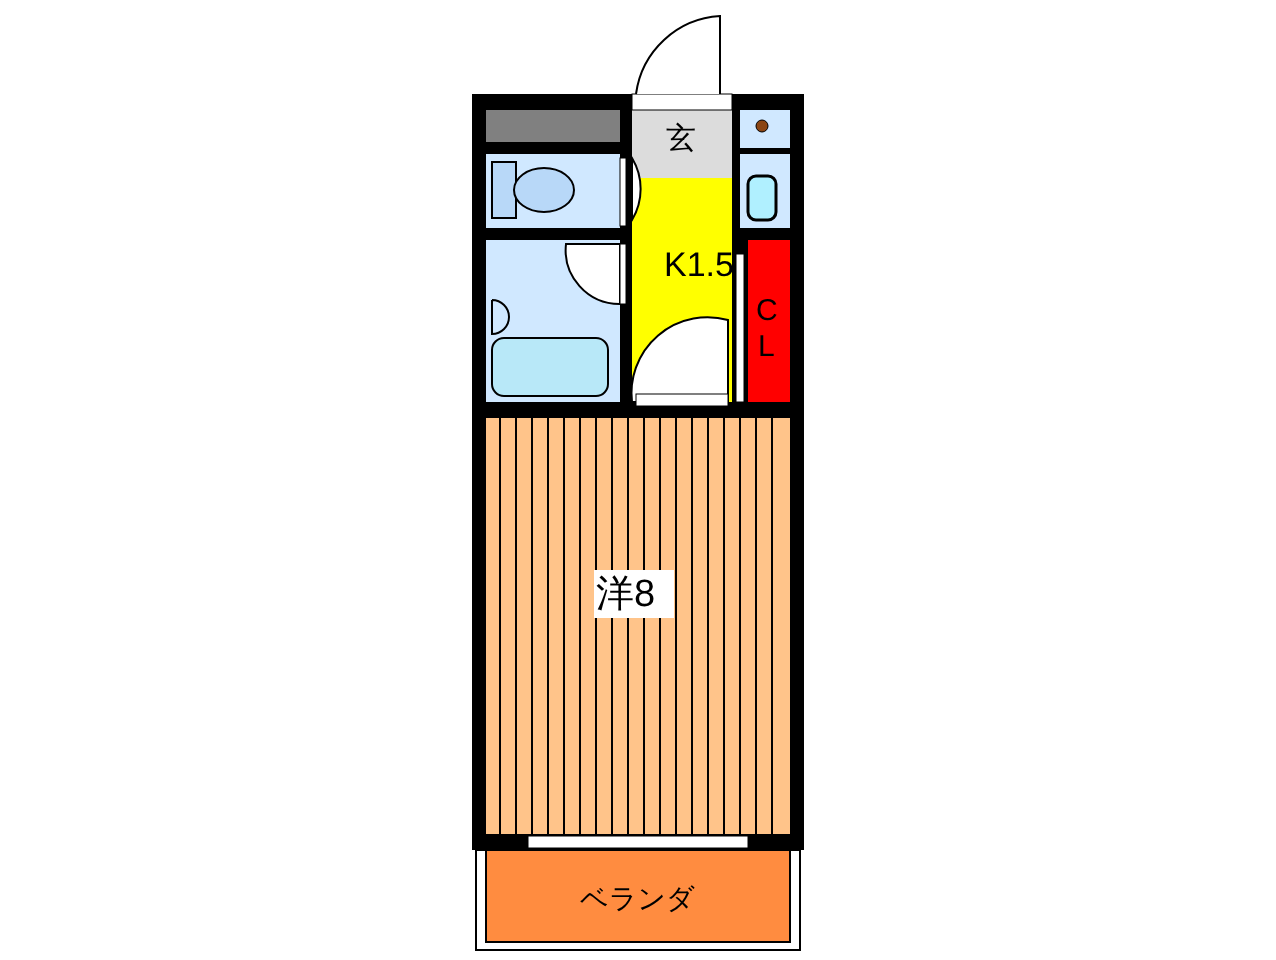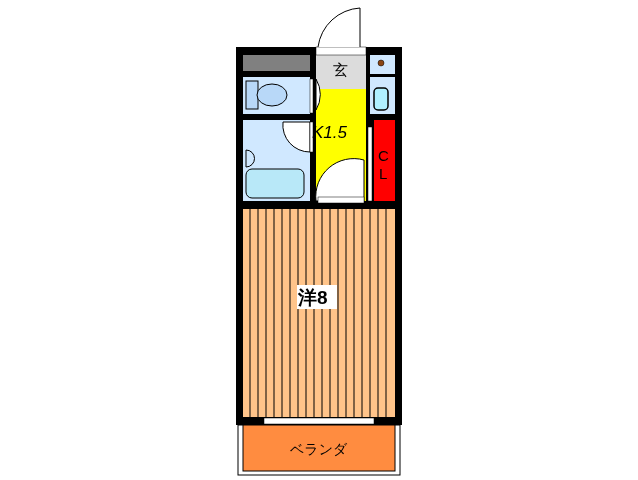--- a/index.html
+++ b/index.html
@@ -67,18 +67,18 @@
         <line x1="386" y1="209" x2="386" y2="417"></line>
   </g>
   <rect x="264" y="418" width="110" height="6" fill="#fff" stroke="#000" stroke-width="0.5"></rect>
 
   <rect x="238" y="425" width="162" height="50" fill="#fff" stroke="#000" stroke-width="1"></rect>
   <rect x="243" y="425" width="152" height="46" fill="#FF8C40" stroke="#000" stroke-width="1"></rect>
   <rect x="297" y="285" width="40" height="24" fill="#fff"></rect>
 </svg>
 
 <span class="lbl" style="left:333px;top:62px;font-size:15px;">玄</span>
-<span class="lbl" style="left:312px;top:124px;font-size:17px;font-style:italic;">K1.5</span>
+<span class="lbl" style="left:332px;top:124px;font-size:17px;">K1.5</span>
 <span class="lbl" style="left:378px;top:148px;font-size:15px;">C</span>
 <span class="lbl" style="left:379px;top:166px;font-size:15px;">L</span>
-<span class="lbl" style="left:298px;top:288px;font-size:19px;font-weight:bold;">洋8</span>
+<span class="lbl" style="left:298px;top:288px;font-size:19px;">洋8</span>
 <span class="lbl" style="left:290px;top:442px;font-size:14px;text-align:center;">ベランダ</span>
 </div>
 
 </body></html>

